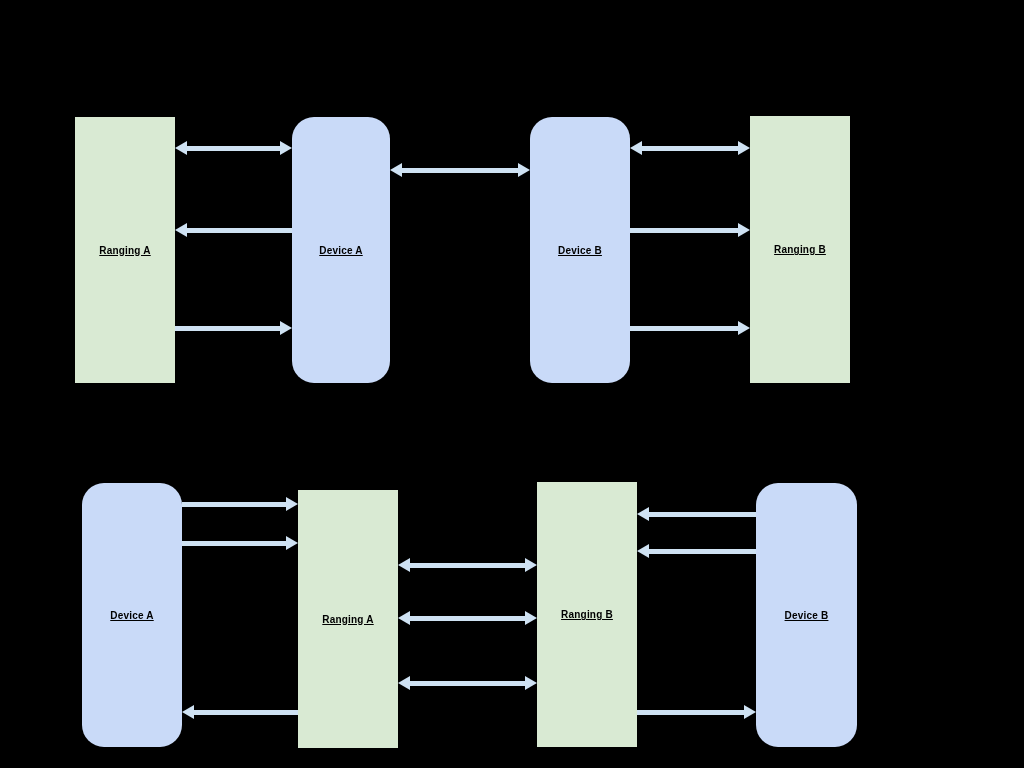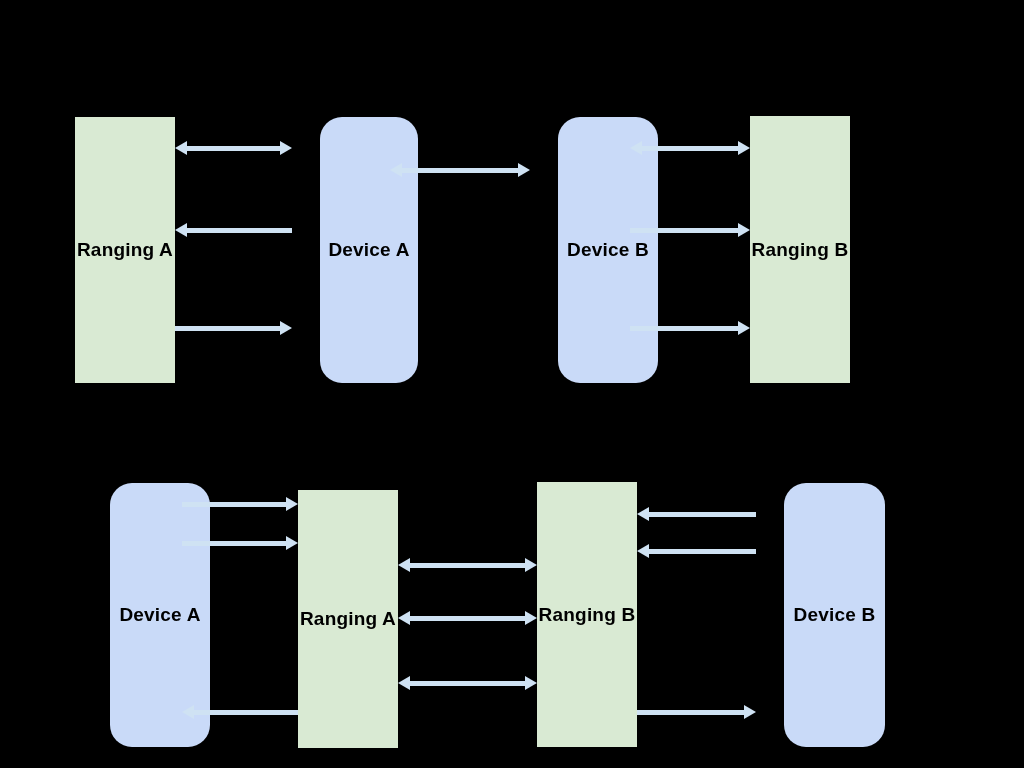--- a/index.html
+++ b/index.html
@@ -22,28 +22,28 @@
     justify-content: center;
     box-sizing: border-box;
   }
   .node.ranging {
     background: var(--ranging, #d9ead3);
     border-radius: 0;
   }
   .node.device {
     background: var(--device, #c9daf8);
     border-radius: 22px;
-    margin-left: 28px;
   }
   .node-label {
     color: var(--label, #000000);
     font-weight: bold;
-    font-size: 19px;
+    font-size: 10px;
     letter-spacing: 0.2px;
     white-space: nowrap;
+    text-decoration: underline;
   }
   .arrow {
     position: absolute;
     display: flex;
     align-items: center;
     height: 14px;
   }
   .arrow .shaft {
     flex: 1;
     height: 5px;

